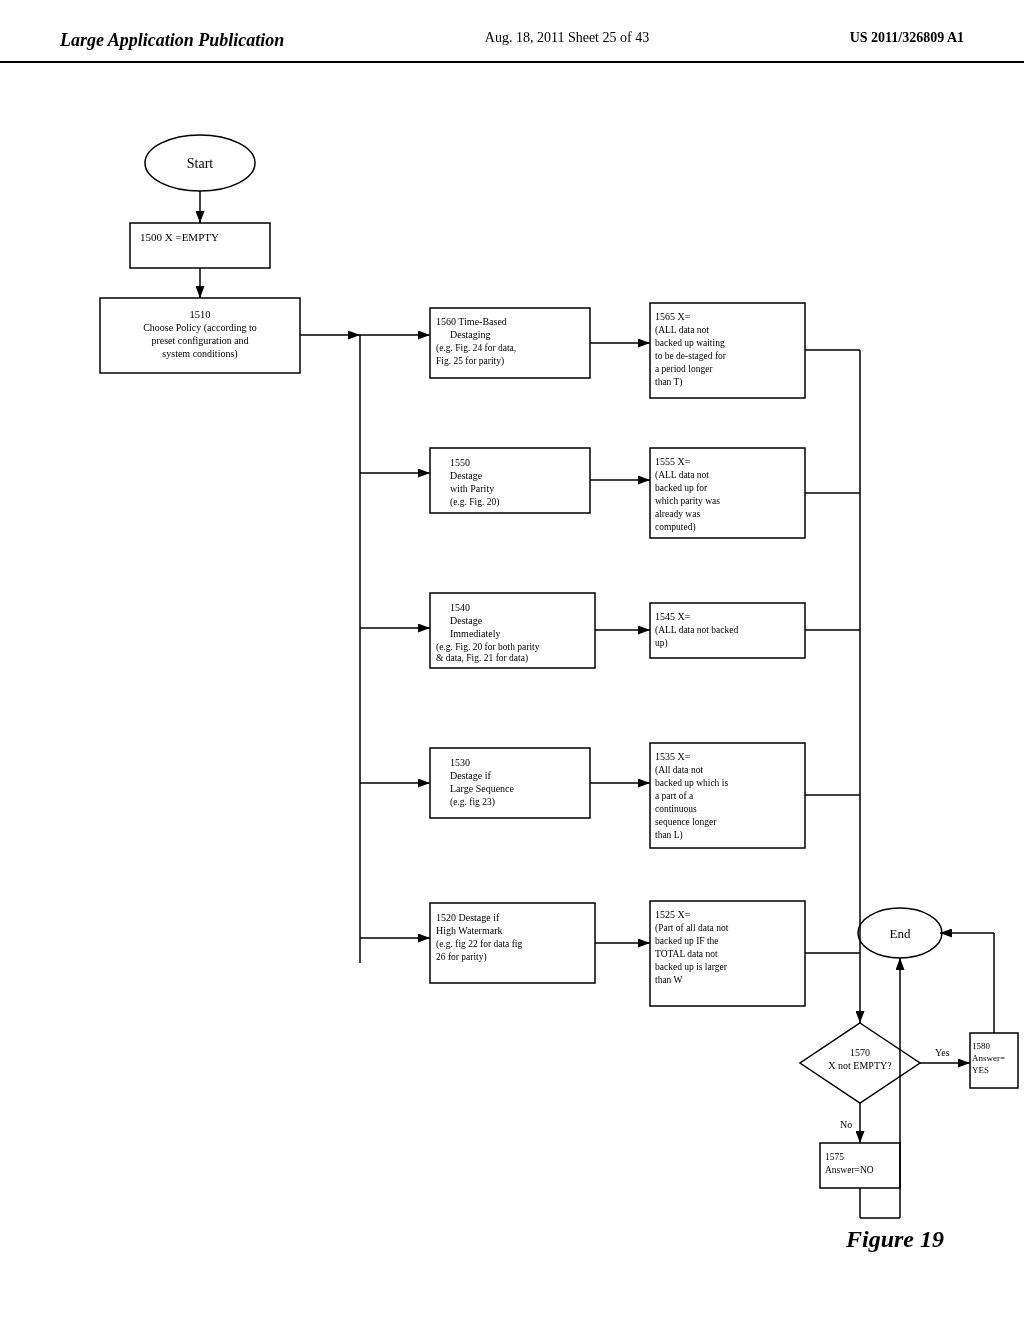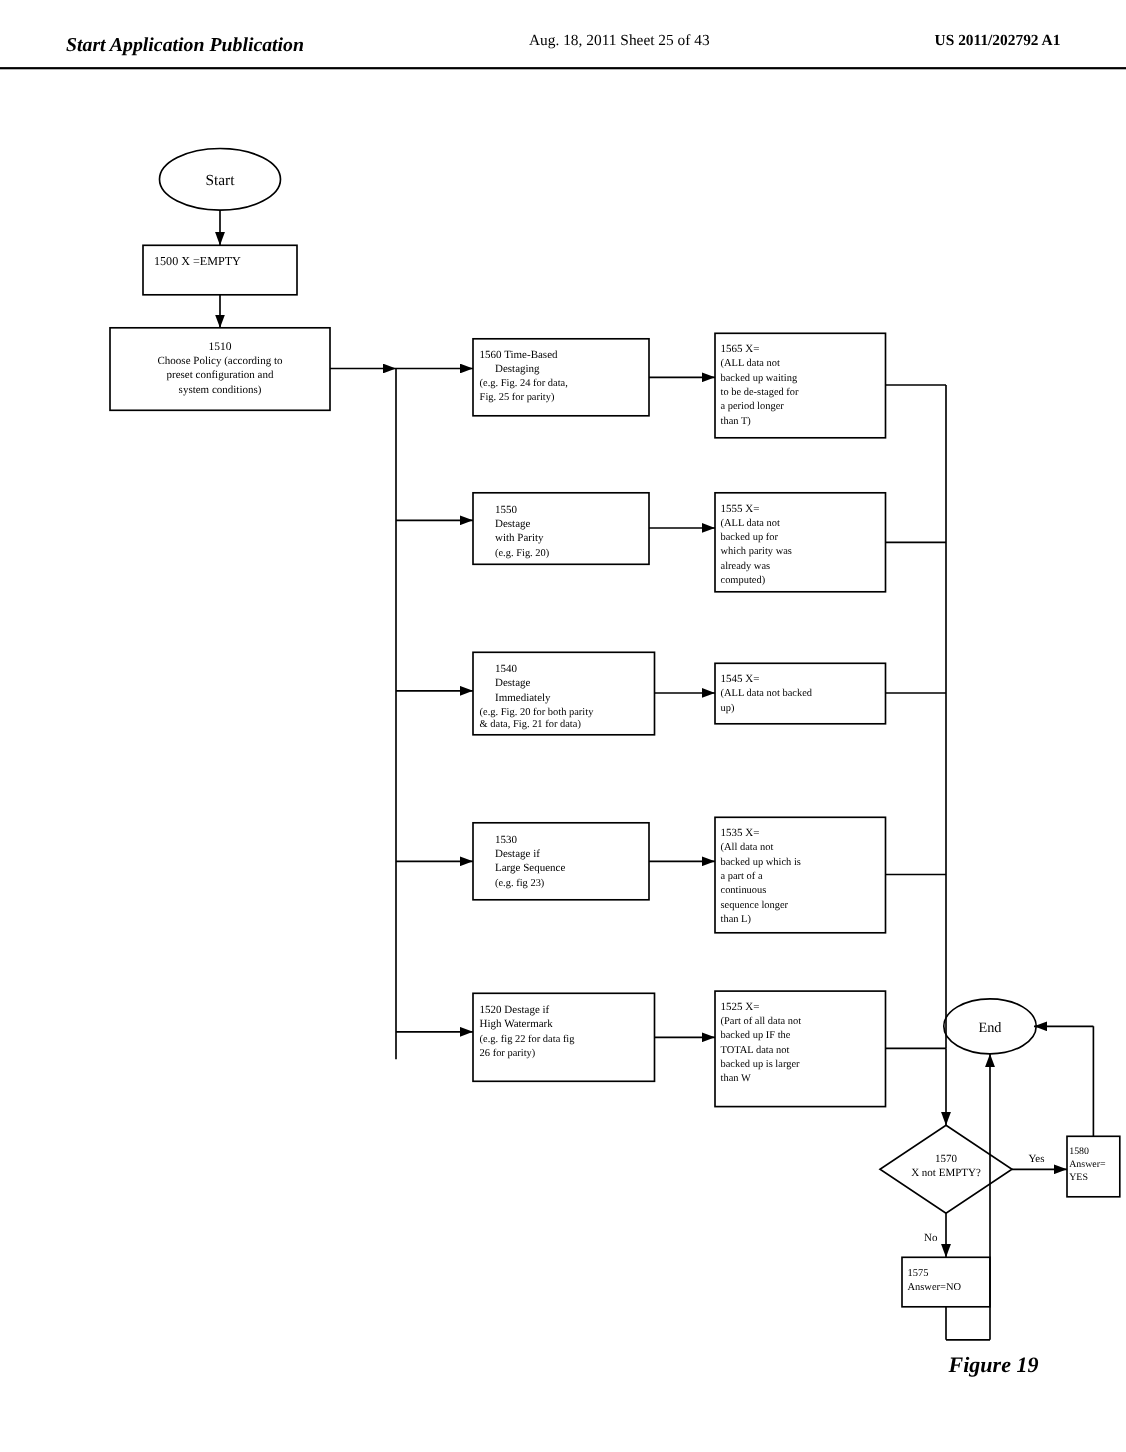--- a/index.html
+++ b/index.html
@@ -47,32 +47,32 @@
       top: 0;
       left: 0;
       width: 100%;
       height: 100%;
     }
 
     .figure-label {
       position: absolute;
       bottom: 40px;
       right: 80px;
-      font-size: 20px;
+      font-size: 24px;
       font-weight: bold;
       font-style: italic;
     }
   </style>
 </head>
 <body>
 
 <div class="page-header">
-  <div class="header-left">Start Application Publication</div>
+  <div class="header-left">Large Application Publication</div>
   <div class="header-center">Aug. 18, 2011  Sheet 25 of 43</div>
-  <div class="header-right">US 2011/202792 A1</div>
+  <div class="header-right">US 2011/326809 A1</div>
 </div>
 
 <div class="diagram-area">
   <svg class="diagram" viewBox="0 0 1024 1230" xmlns="http://www.w3.org/2000/svg">
     <defs>
       <marker id="arrowhead" markerWidth="8" markerHeight="6" refX="8" refY="3" orient="auto">
         <polygon points="0 0, 8 3, 0 6" fill="#000"></polygon>
       </marker>
     </defs>
 

